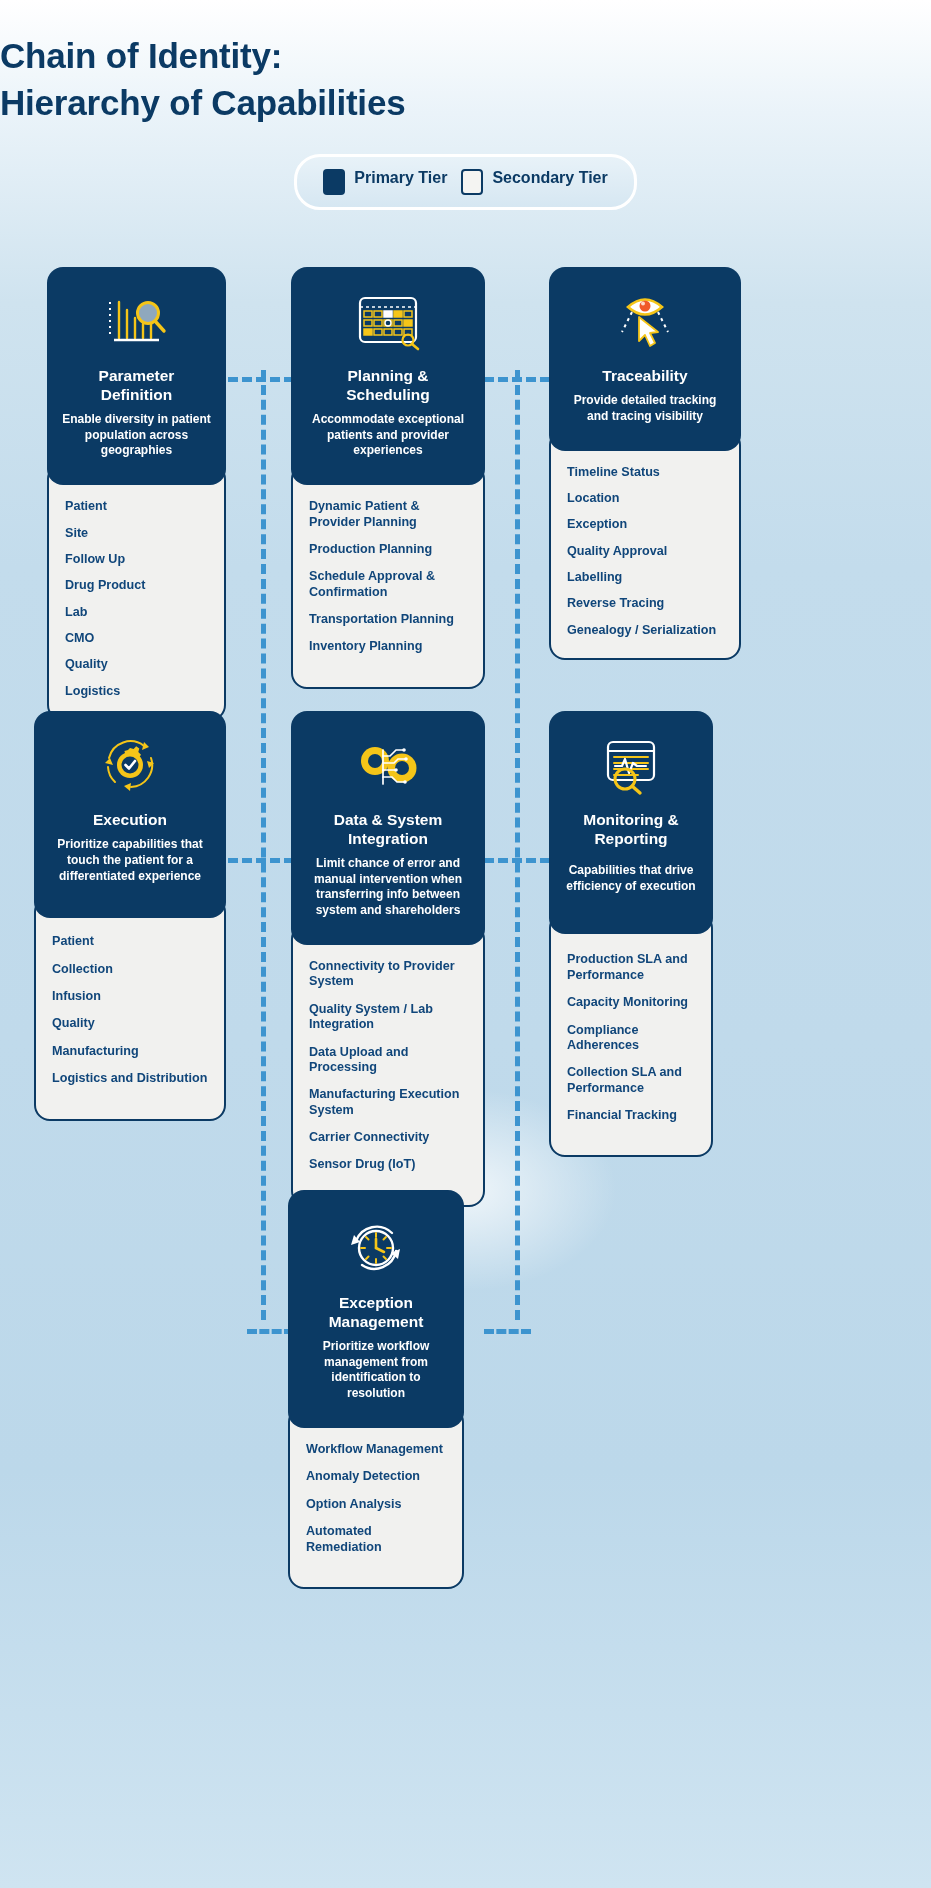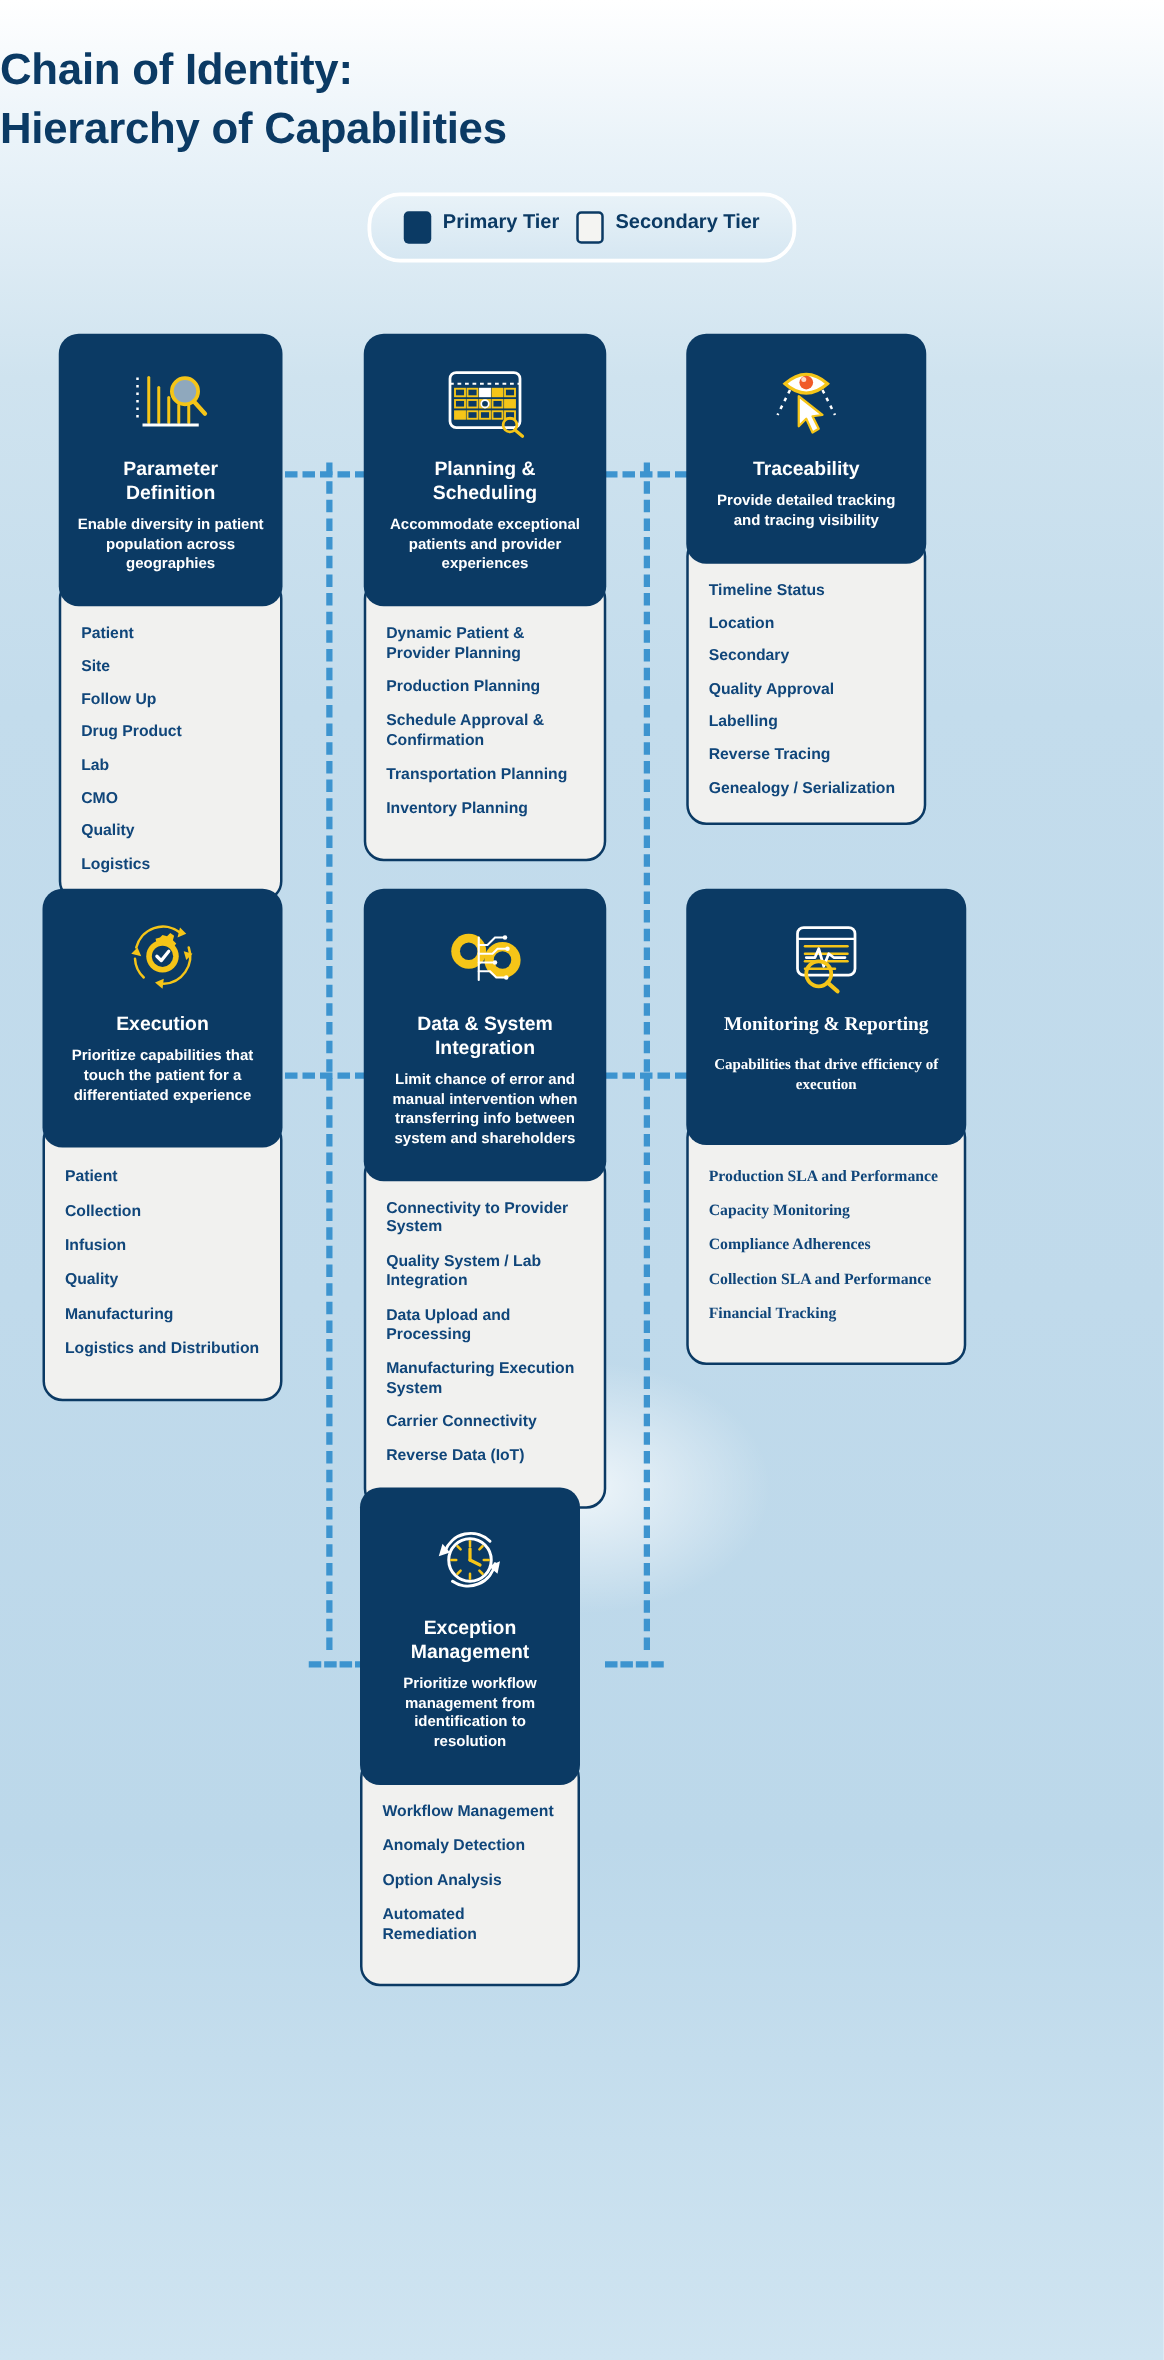--- a/index.html
+++ b/index.html
@@ -181,21 +181,21 @@
           <path d="M27 27 L27 51 L33 45 L38 56 L43 53 L38 43 L46 42 Z" fill="#ffffff" stroke="#f5c518" stroke-width="1.8" stroke-linejoin="round"></path>
         </svg>
       </div>
       <div class="card-title">Traceability</div>
       <div class="card-sub">Provide detailed tracking and tracing visibility</div>
     </div>
     <div class="card-body">
       <ul>
         <li>Timeline Status</li>
         <li>Location</li>
-        <li>Secondary</li>
+        <li>Exception</li>
         <li>Quality Approval</li>
         <li>Labelling</li>
         <li>Reverse Tracing</li>
         <li>Genealogy / Serialization</li>
       </ul>
     </div>
   </div>
 
   <div class="card" style="left:34px; top:711px; width:192px;">
     <div class="card-head" style="padding-bottom:34px;">
@@ -261,26 +261,26 @@
       <div class="card-title">Data &amp; System Integration</div>
       <div class="card-sub">Limit chance of error and manual intervention when transferring info between system and shareholders</div>
     </div>
     <div class="card-body wide">
       <ul>
         <li>Connectivity to Provider System</li>
         <li>Quality System / Lab Integration</li>
         <li>Data Upload and Processing</li>
         <li>Manufacturing Execution System</li>
         <li>Carrier Connectivity</li>
-        <li>Reverse Data (IoT)</li>
-      </ul>
-    </div>
-  </div>
-
-  <div class="card" style="left:549px; top:711px; width:224px;font-family:Liberation Serif, serif;">
+        <li>Sensor Drug (IoT)</li>
+      </ul>
+    </div>
+  </div>
+
+  <div class="card" style="left:549px; top:711px; width:164px;">
     <div class="card-head" style="padding-bottom:40px;">
       <div class="card-icon">
         <svg width="66" height="62" viewBox="0 0 66 62">
           <rect x="10" y="8" width="46" height="38" rx="5" fill="none" stroke="#ffffff" stroke-width="2.2"></rect>
           <line x1="10" y1="17" x2="56" y2="17" stroke="#ffffff" stroke-width="1.8"></line>
           <g stroke="#f5c518" stroke-width="2" stroke-linecap="round">
             <line x1="16" y1="23" x2="50" y2="23"></line>
             <line x1="16" y1="29" x2="50" y2="29"></line>
             <line x1="16" y1="35" x2="50" y2="35"></line>
             <line x1="16" y1="41" x2="40" y2="41"></line>

